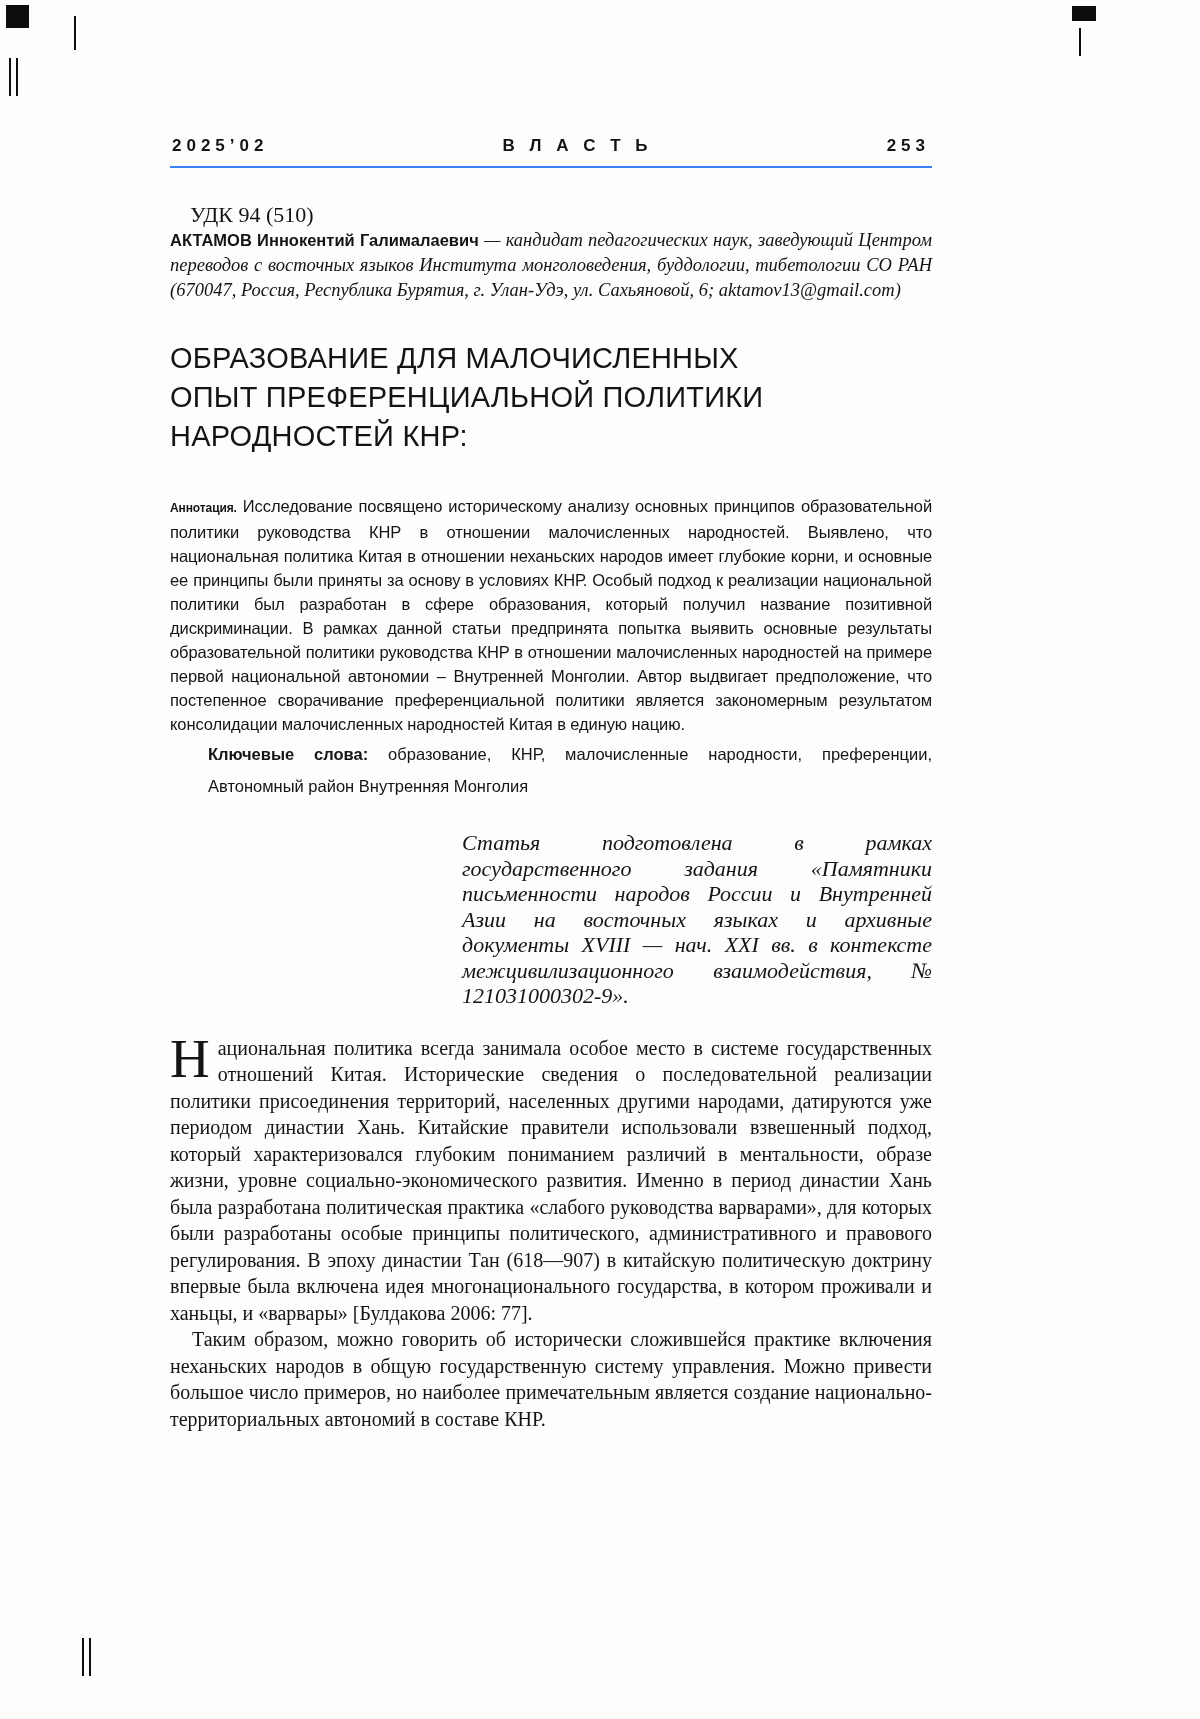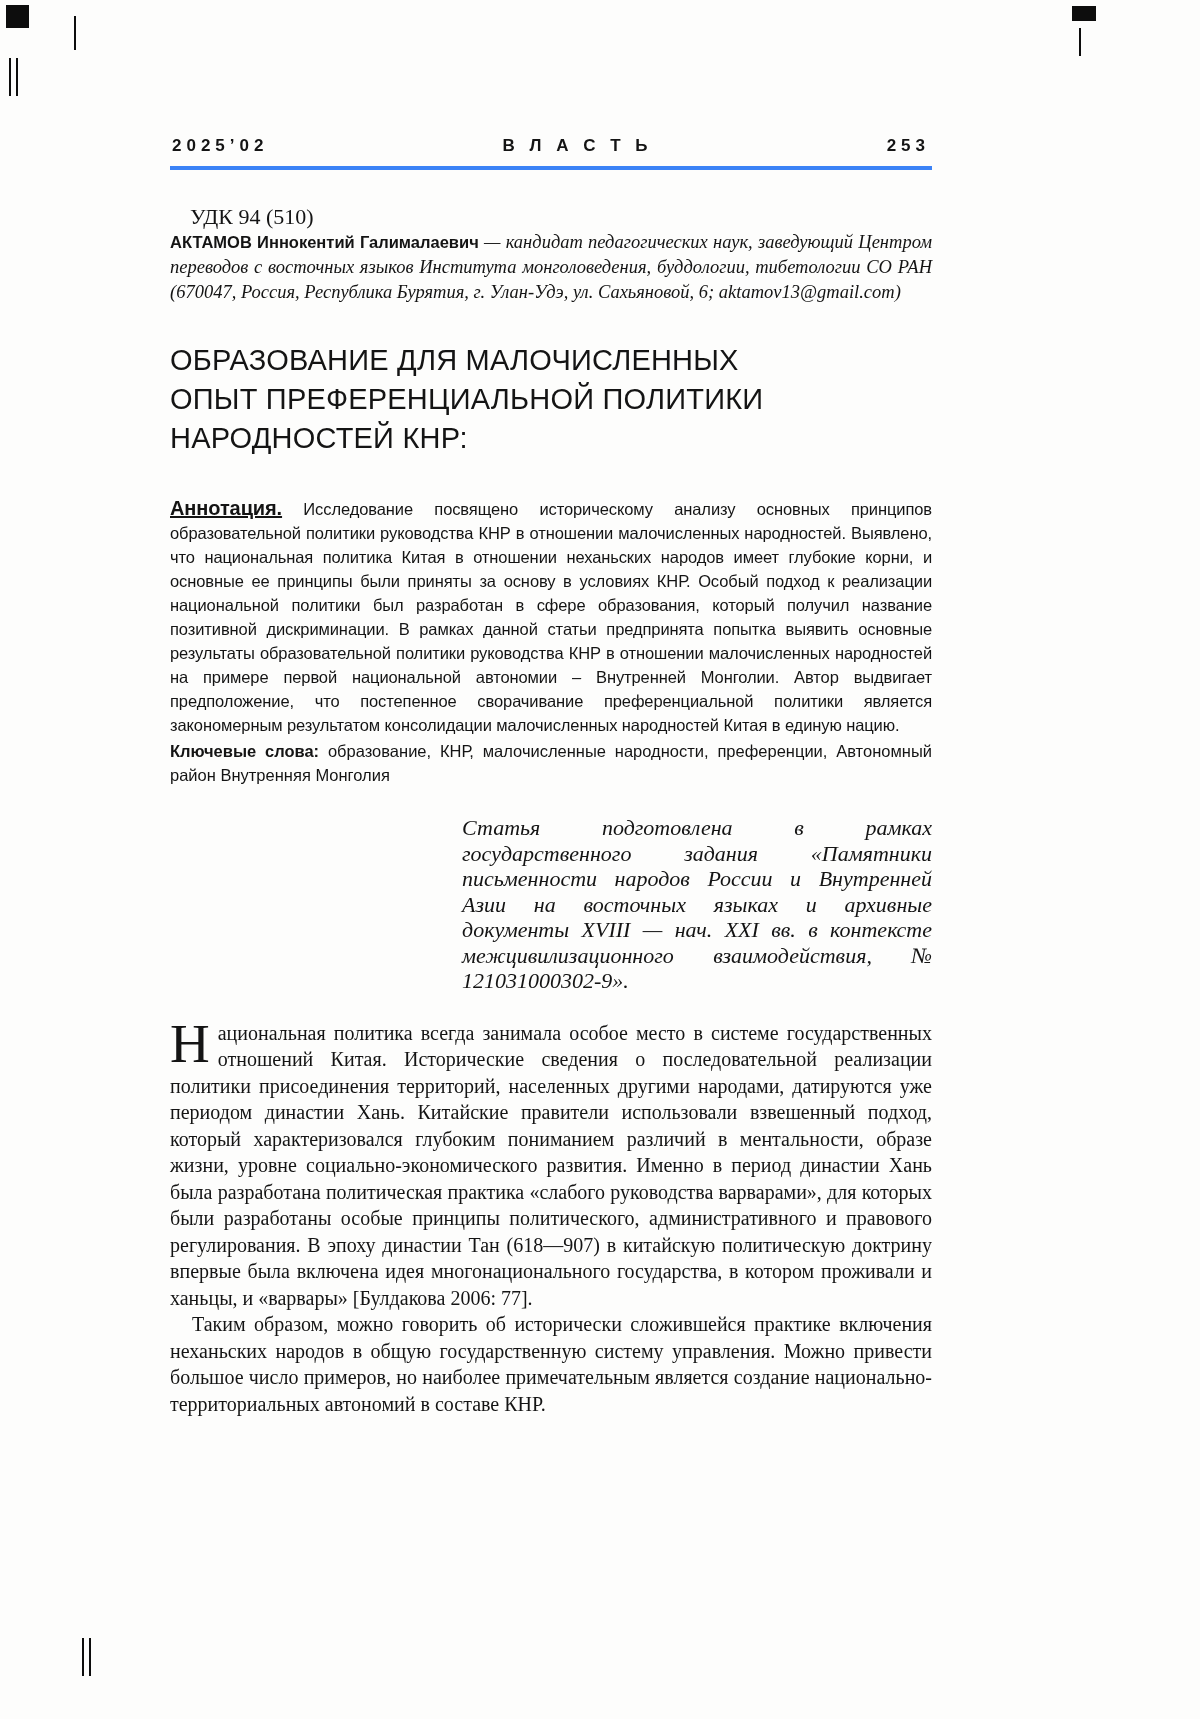--- a/index.html
+++ b/index.html
@@ -15,21 +15,21 @@
   .mark{position:absolute;background:#0d0d0d;}
   .content{
     position:absolute;
     left:170px;top:136px;width:762px;
   }
   
   .runhead{
     display:flex;justify-content:space-between;align-items:baseline;
     font-family:"Liberation Sans",sans-serif;
     font-size:17px;font-weight:bold;letter-spacing:5px;
-    border-bottom:4px solid #3b82f6;
+    border-bottom:2px solid #3b82f6;
     padding:0 2px 10px 2px;
   }
   .udc{
     margin-top:34px;
     padding-left:20px;
     font-family:"Liberation Serif",serif;
     font-size:22px;
   }
   .authorblock{
     margin-top:0;
@@ -49,26 +49,27 @@
     font-size:29px;line-height:39px;
     letter-spacing:.2px;
   }
   .abstract{
     margin-top:38px;
     font-family:"Liberation Sans",sans-serif;
     font-size:16.5px;line-height:24px;
     letter-spacing:-0.1px;
     text-align:justify;
   }
-  .abstract b{font-size:20px;text-decoration:underline;}
+  .abstract b{font-size:12px;}
   .keywords{
     margin-top:2px;
     font-family:"Liberation Sans",sans-serif;
-    font-size:16.5px;line-height:24px;
+    font-size:16.5px;line-height:32px;
     text-align:justify;
+    margin-left:38px;
   }
   .funding{
     margin-top:28px;
     margin-left:292px;
     font-family:"Liberation Serif",serif;
     font-style:italic;
     font-size:22px;line-height:25.5px;
     text-align:justify;
     word-spacing:2px;
   }

